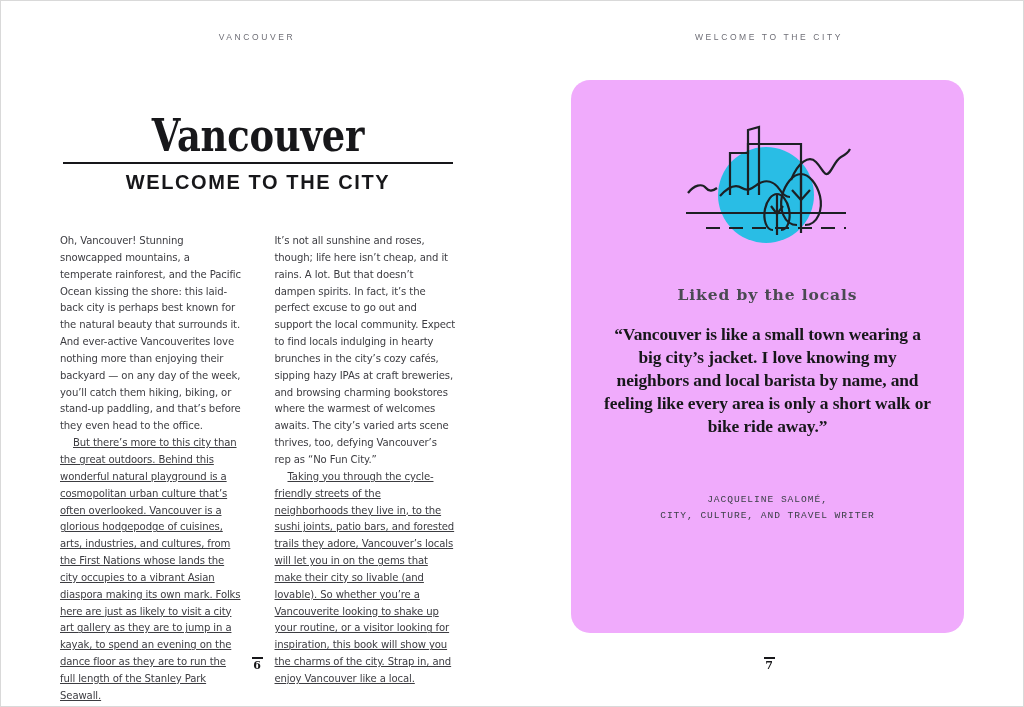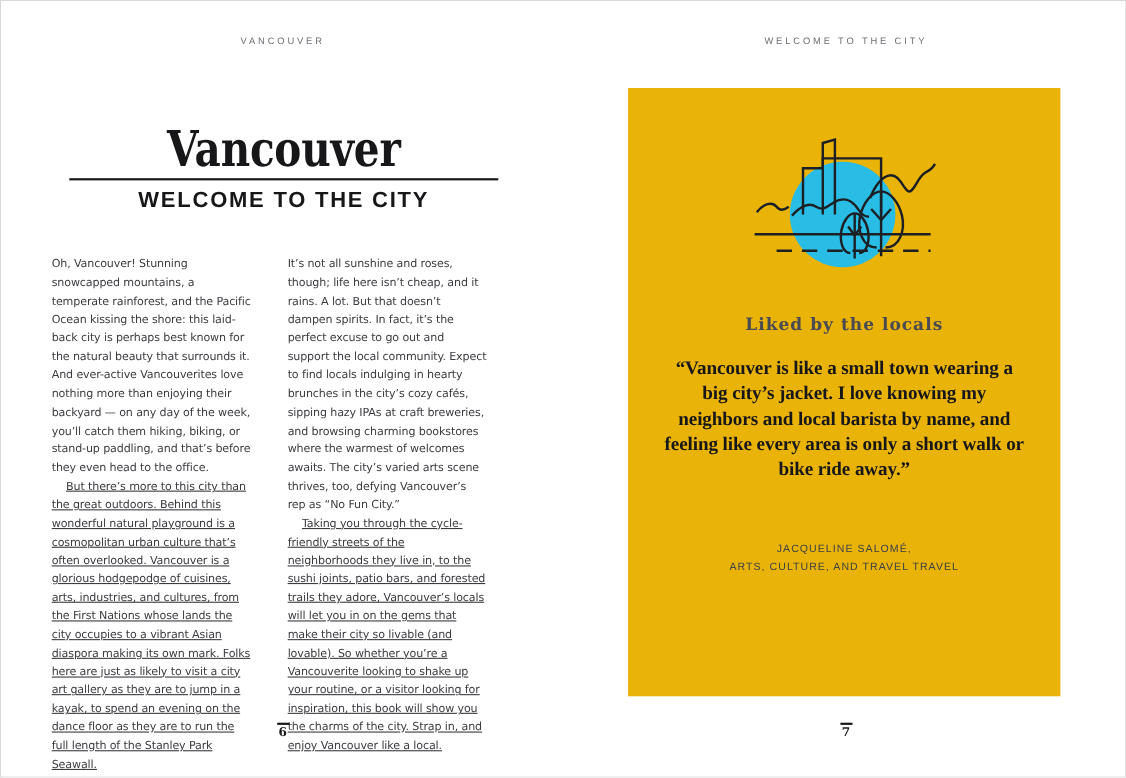--- a/index.html
+++ b/index.html
@@ -82,21 +82,21 @@
     font-weight: 700;
     font-size: 20px;
     letter-spacing: 1.6px;
     color: #17171a;
     margin: 0;
     white-space: nowrap;
   }
 
   #columns {
     position: absolute;
-    left: 46px;
+    left: 59px;
     top: 232px;
     width: 396px;
     display: flex;
     gap: 33px;
   }
   .col { width: 187px; }
   .col p {
     margin: 0;
     font-family: "DejaVu Sans", "Liberation Sans", sans-serif;
     font-size: 10.1px;
@@ -113,21 +113,22 @@
     left: 512px; top: 0;
     width: 512px; height: 707px;
   }
 
   #quote-panel {
     position: absolute;
     left: 58px;
     top: 79px;
     width: 393px;
     height: 553px;
-    background: #eab308;
+    background: #f0abfc;
+    border-radius: 19px;
   }
 
   #illustration {
     position: absolute;
     left: 50%;
     transform: translateX(-50%);
     top: 25px;
     width: 180px;
     height: 160px;
   }
@@ -160,21 +161,21 @@
     color: #17171a;
     margin: 0;
   }
 
   #attribution {
     position: absolute;
     left: 0;
     top: 412px;
     width: 393px;
     text-align: center;
-    font-family: Liberation Sans, sans-serif;
+    font-family: Liberation Mono, monospace;
     font-size: 9.6px;
     line-height: 15.5px;
     letter-spacing: 0.95px;
     color: #3c4048;
     margin: 0;
   }
   #attribution .attr-line { display: block; }
 
   
   .folio {
@@ -268,21 +269,21 @@
           </g>
         </svg>
       </div>
 
       <h3 id="liked-heading">Liked by the locals</h3>
 
       <blockquote id="quote-text">“Vancouver is like a small town wearing a big city’s jacket. I love knowing my neighbors and local barista by name, and feeling like every area is only a short walk or bike ride away.”</blockquote>
 
       <div id="attribution">
         <span class="attr-line">JACQUELINE SALOMÉ,</span>
-        <span class="attr-line">ARTS, CULTURE, AND TRAVEL TRAVEL</span>
+        <span class="attr-line">CITY, CULTURE, AND TRAVEL WRITER</span>
       </div>
     </div>
 
     <div class="folio">
       <span class="folio-rule"></span>
       <span class="folio-num">7</span>
     </div>
   </div>
 
 </div>

